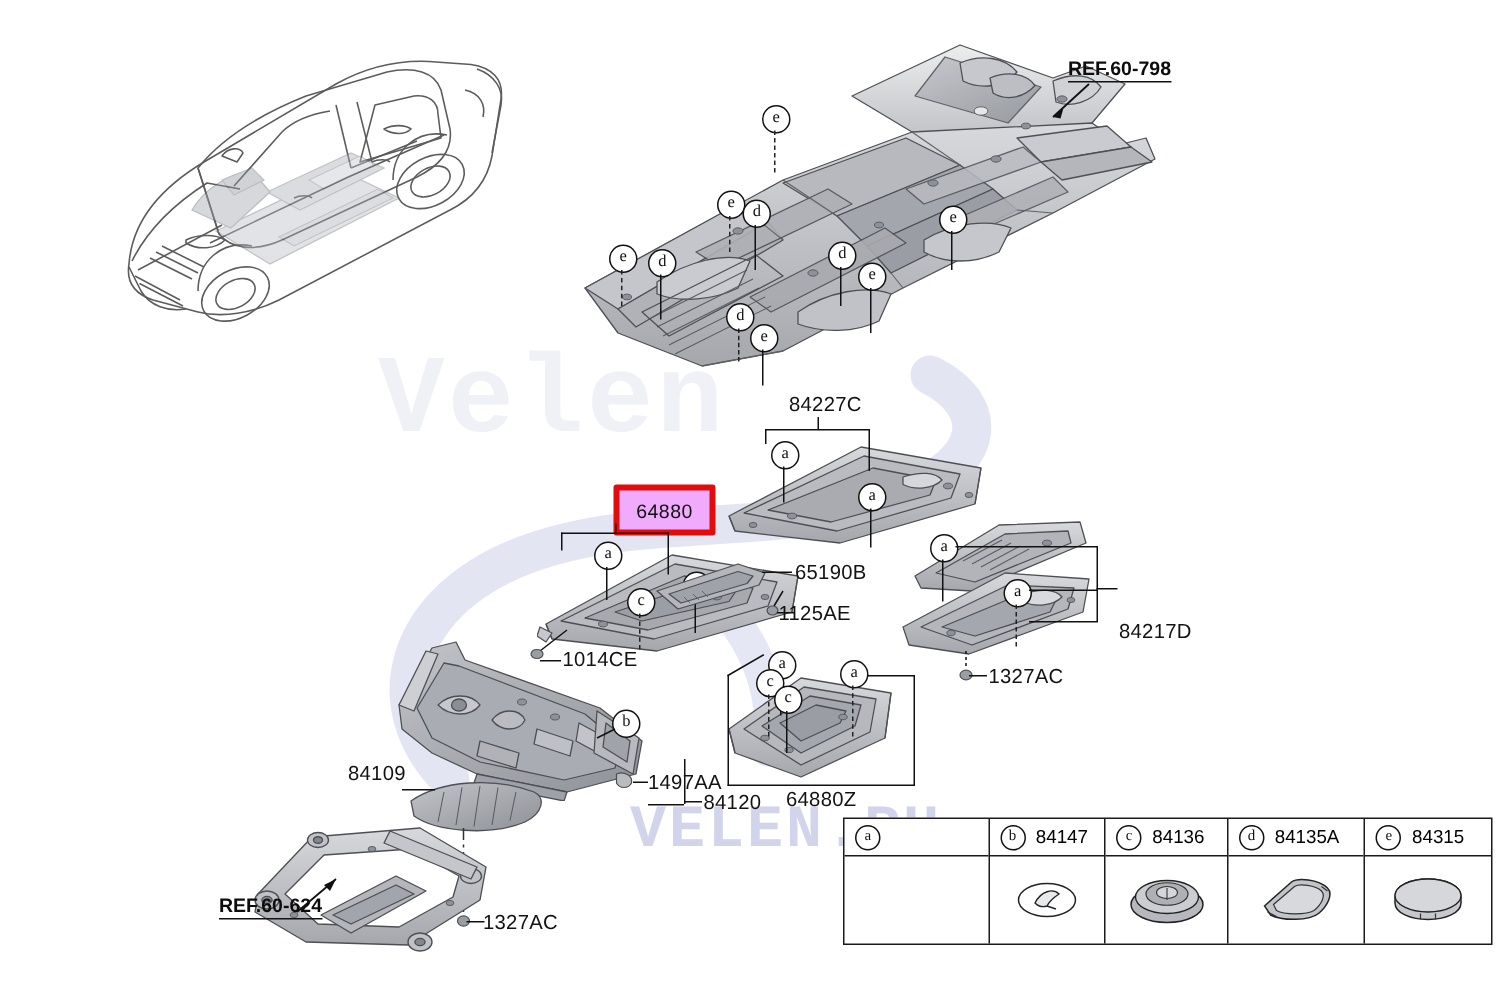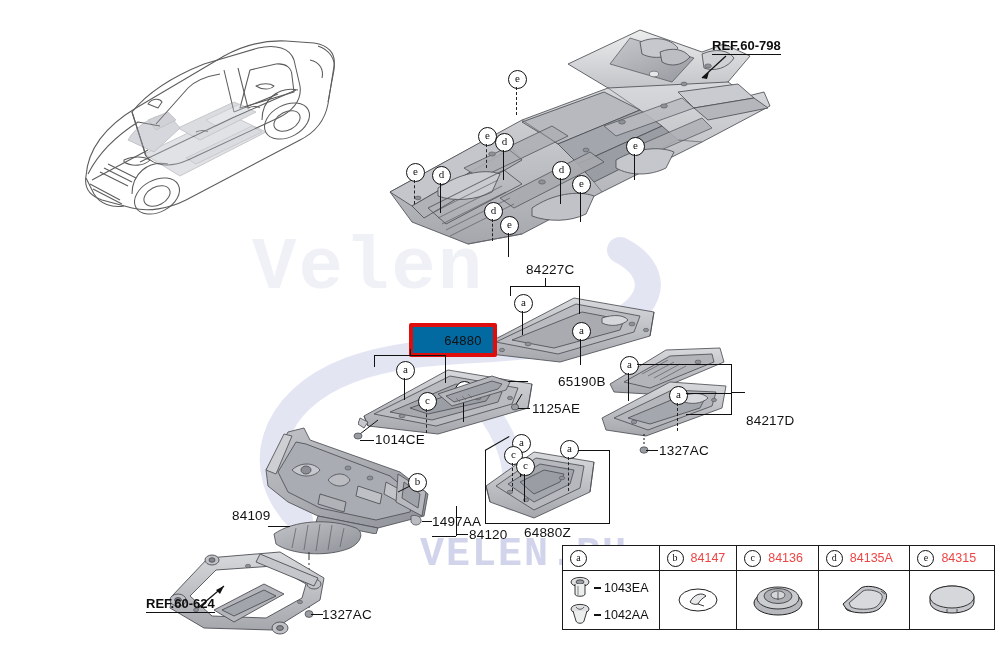--- a/index.html
+++ b/index.html
@@ -24,33 +24,33 @@
        font-family:"Liberation Serif","DejaVu Serif",serif;}
   .bub.s{width:15px;height:15px;line-height:13px;font-size:10px;}
 
   
   .ln{position:absolute;background:#111;}
   .vln{width:1.1px;}
   .hln{height:1.1px;}
   .dln{position:absolute;width:0;border-left:1.1px dashed #222;}
 
   
-  #hl{position:absolute;border:4px solid #e00d0d;background:#0369a1;
-      border-radius:2px;display:flex;align-items:center;justify-content:center;padding-left:20px;}
+  #hl{position:absolute;border:4px solid #e00d0d;background:#f0abfc;
+      border-radius:2px;display:flex;align-items:center;justify-content:center;}
   #hl span{font-size:13px;letter-spacing:.3px;color:#111;}
 
   
   #legend{position:absolute;border:1.2px solid #1a1a1a;background:#fff;
           display:flex;box-sizing:border-box;}
   .lcol{border-right:1.2px solid #1a1a1a;display:flex;flex-direction:column;box-sizing:border-box;}
   .lcol:last-child{border-right:none;}
   .lhead{height:25px;border-bottom:1.2px solid #1a1a1a;display:flex;align-items:center;
          gap:7px;padding-left:7px;box-sizing:border-box;}
   .lhead .bub{position:static;flex:0 0 auto;}
-  .lhead .pn{font-size:12.5px;color:#ef4444;}
+  .lhead .pn{font-size:12.5px;color:#000000;}
   .lbody{flex:1;position:relative;display:flex;align-items:center;justify-content:center;}
   .fastrow{position:absolute;display:flex;align-items:center;gap:3px;}
   .fastrow .pn{font-size:12.5px;}
 </style>
 </head>
 <body>
 
 <div id="stage">
 
   <svg class="wm-swoosh" width="1004" height="662" viewBox="0 0 1004 662" style="left:0;top:0;">
@@ -304,28 +304,28 @@
       <path d="M2 22 L 56 4 L 74 10 L 70 18 L 16 34 Z" fill="#b4b6bc"></path>
       <path d="M10 24 L 56 9 L 66 12 L 62 17 L 18 30 Z" fill="#9fa2a8"></path>
       <g stroke="#5a5c61" stroke-width=".6">
         <path d="M20 26 L 24 30"></path>
           <path d="M26 24 L 30 28"></path>
           <path d="M32 22 L 36 26"></path>
       </g>
     </g>
   </svg>
   <div class="ln hln" style="left:508px;top:381px;width:20px;"></div>
-  <div class="lbl" style="left:558px;top:374px;">65190B</div>
+  <div class="lbl" style="left:530px;top:374px;">65190B</div>
 
   <svg style="position:absolute;left:508px;top:392px;" width="22" height="22" viewBox="0 0 22 22">
     <path d="M14 2 L 8 12" stroke="#111" stroke-width="1" fill="none"></path>
     <ellipse cx="7" cy="15" rx="3.6" ry="3" fill="#9a9da3" stroke="#4d4f54" stroke-width=".8"></ellipse>
   </svg>
   <div class="ln hln" style="left:518px;top:408px;width:12px;"></div>
-  <div class="lbl" style="left:532px;top:401px;">1125AE</div>
+  <div class="lbl" style="left:519px;top:401px;">1125AE</div>
 
   <svg style="position:absolute;left:608px;top:344px;" width="120" height="54" viewBox="0 0 120 54">
     <g stroke="#4d4f54" stroke-width=".85" stroke-linejoin="round">
       <path d="M2 40 L 58 6 L 112 4 L 116 18 L 40 50 L 6 48 Z" fill="url(#gA)"></path>
       <path d="M16 38 L 62 12 L 104 10 L 106 18 L 42 44 Z" fill="#b2b4ba"></path>
       <g stroke="#5a5c61" stroke-width=".7">
         <path d="M34 30 L 60 16"></path>
           <path d="M40 32 L 66 18"></path>
           <path d="M46 34 L 72 20"></path>
         <path d="M52 36 L 78 22"></path>
@@ -490,41 +490,20 @@
   <div class="ln hln" style="left:311px;top:614px;width:12px;"></div>
   <div class="lbl" style="left:322px;top:607px;">1327AC</div>
 
   <div id="legend" style="left:562px;top:545px;width:433px;height:85px;">
 
     <div class="lcol" style="width:97px;">
       <div class="lhead">
         <span class="bub s">a</span>
         <span class="pn"></span>
       </div>
-      <div class="lbody">
-        <div class="fastrow" style="left:6px;top:5px;">
-          <svg width="22" height="24" viewBox="0 0 22 24">
-            <ellipse cx="11" cy="6" rx="9" ry="4.6" fill="#dfe0e2" stroke="#222" stroke-width=".9"></ellipse>
-            <ellipse cx="11" cy="6" rx="4" ry="2.2" fill="#9a9da3" stroke="#222" stroke-width=".7"></ellipse>
-            <path d="M6 8 L 6 18 C 6 21, 16 21, 16 18 L 16 8" fill="#eceded" stroke="#222" stroke-width=".9"></path>
-            <path d="M9 10 L 9 19" stroke="#555" stroke-width=".7"></path>
-          </svg>
-          <span class="ln hln" style="position:static;display:inline-block;width:7px;background:#111;"></span>
-          <span class="pn">1043EA</span>
-        </div>
-        <div class="fastrow" style="left:6px;top:32px;">
-          <svg width="22" height="24" viewBox="0 0 22 24">
-            <ellipse cx="11" cy="6" rx="9" ry="4.6" fill="#dfe0e2" stroke="#222" stroke-width=".9"></ellipse>
-            <path d="M7 4 C 9 7, 13 7, 15 4" fill="none" stroke="#222" stroke-width=".7"></path>
-            <path d="M4 8 L 7 18 C 8 21, 14 21, 15 18 L 18 8" fill="#eceded" stroke="#222" stroke-width=".9"></path>
-          </svg>
-          <span class="ln hln" style="position:static;display:inline-block;width:7px;background:#111;"></span>
-          <span class="pn">1042AA</span>
-        </div>
-      </div>
     </div>
 
     <div class="lcol" style="width:78px;">
       <div class="lhead">
         <span class="bub s">b</span>
         <span class="pn">84147</span>
       </div>
       <div class="lbody">
         <svg width="44" height="32" viewBox="0 0 44 32">
           <ellipse cx="22" cy="16" rx="19" ry="11" fill="#fff" stroke="#222" stroke-width="1"></ellipse>

